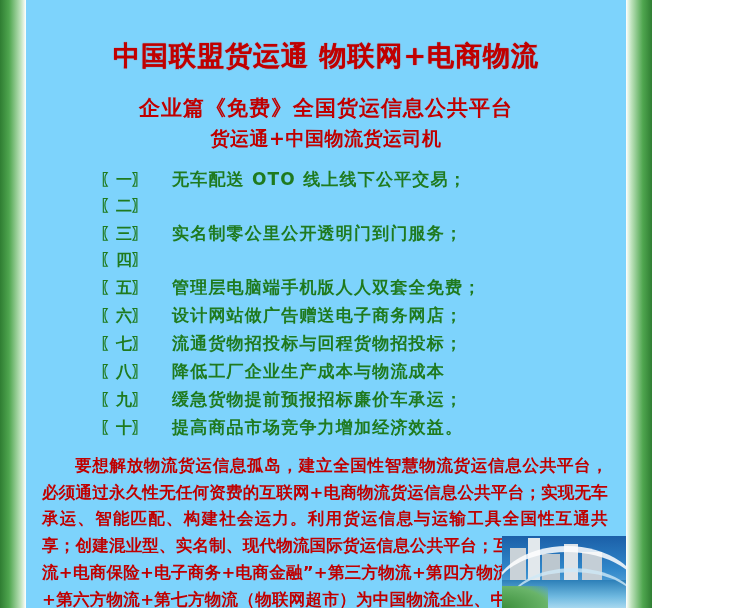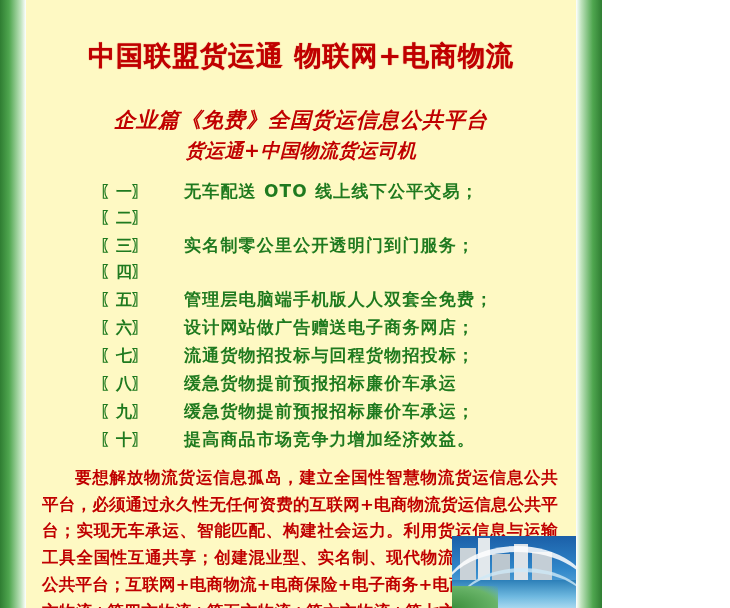--- a/index.html
+++ b/index.html
@@ -8,24 +8,24 @@
   }
   body {
     width: 730px;
     height: 608px;
     font-family: "DejaVu Sans", "Liberation Sans", sans-serif;
     background: #ffffff;
     overflow: hidden;
   }
   .page {
     position: relative;
-    width: 602px;
+    width: 652px;
     height: 608px;
     box-sizing: border-box;
-    background: #fef9c3;
+    background: #7dd3fc;
     overflow: hidden;
   }
   
   .side-bar {
     position: absolute;
     top: 0;
     bottom: 0;
     width: 26px;
   }
   .side-bar.left {
@@ -46,23 +46,22 @@
   .title {
     text-align: center;
     color: #c00000;
     font-weight: bold;
     font-size: 27px;
     letter-spacing: 1px;
     margin-top: 38px;
     text-shadow: 0 0 1px #c00000;
   }
   .subtitle-block {
-    margin-top: 32px;
+    margin-top: 20px;
     text-align: center;
-    font-style: italic;
   }
   .subtitle1 {
     color: #c00000;
     font-weight: bold;
     font-size: 21px;
     letter-spacing: 1px;
   }
   .subtitle2 {
     color: #c00000;
     font-weight: bold;
@@ -85,21 +84,20 @@
   .item-num {
     width: 72px;
     flex: 0 0 72px;
     color: #1f7a1f;
     font-weight: bold;
     font-size: 16px;
   }
   .item-text {
     letter-spacing: 1.2px;
     color: #1f7a1f;
-    margin-left: 12px;
   }
   .paragraph {
     margin: 14px 18px 0 16px;
     color: #c00000;
     font-weight: bold;
     font-size: 16.5px;
     line-height: 1.62;
     text-align: justify;
     text-indent: 2em;
     letter-spacing: 0.2px;
@@ -200,21 +198,21 @@
       <div class="list-item">
         <span class="item-num">〖六〗</span>
         <span class="item-text">设计网站做广告赠送电子商务网店；</span>
       </div>
       <div class="list-item">
         <span class="item-num">〖七〗</span>
         <span class="item-text">流通货物招投标与回程货物招投标；</span>
       </div>
       <div class="list-item">
         <span class="item-num">〖八〗</span>
-        <span class="item-text">缓急货物提前预报招标廉价车承运</span>
+        <span class="item-text">降低工厂企业生产成本与物流成本</span>
       </div>
       <div class="list-item">
         <span class="item-num">〖九〗</span>
         <span class="item-text">缓急货物提前预报招标廉价车承运；</span>
       </div>
       <div class="list-item">
         <span class="item-num">〖十〗</span>
         <span class="item-text">提高商品市场竞争力增加经济效益。</span>
       </div>
     </div>

